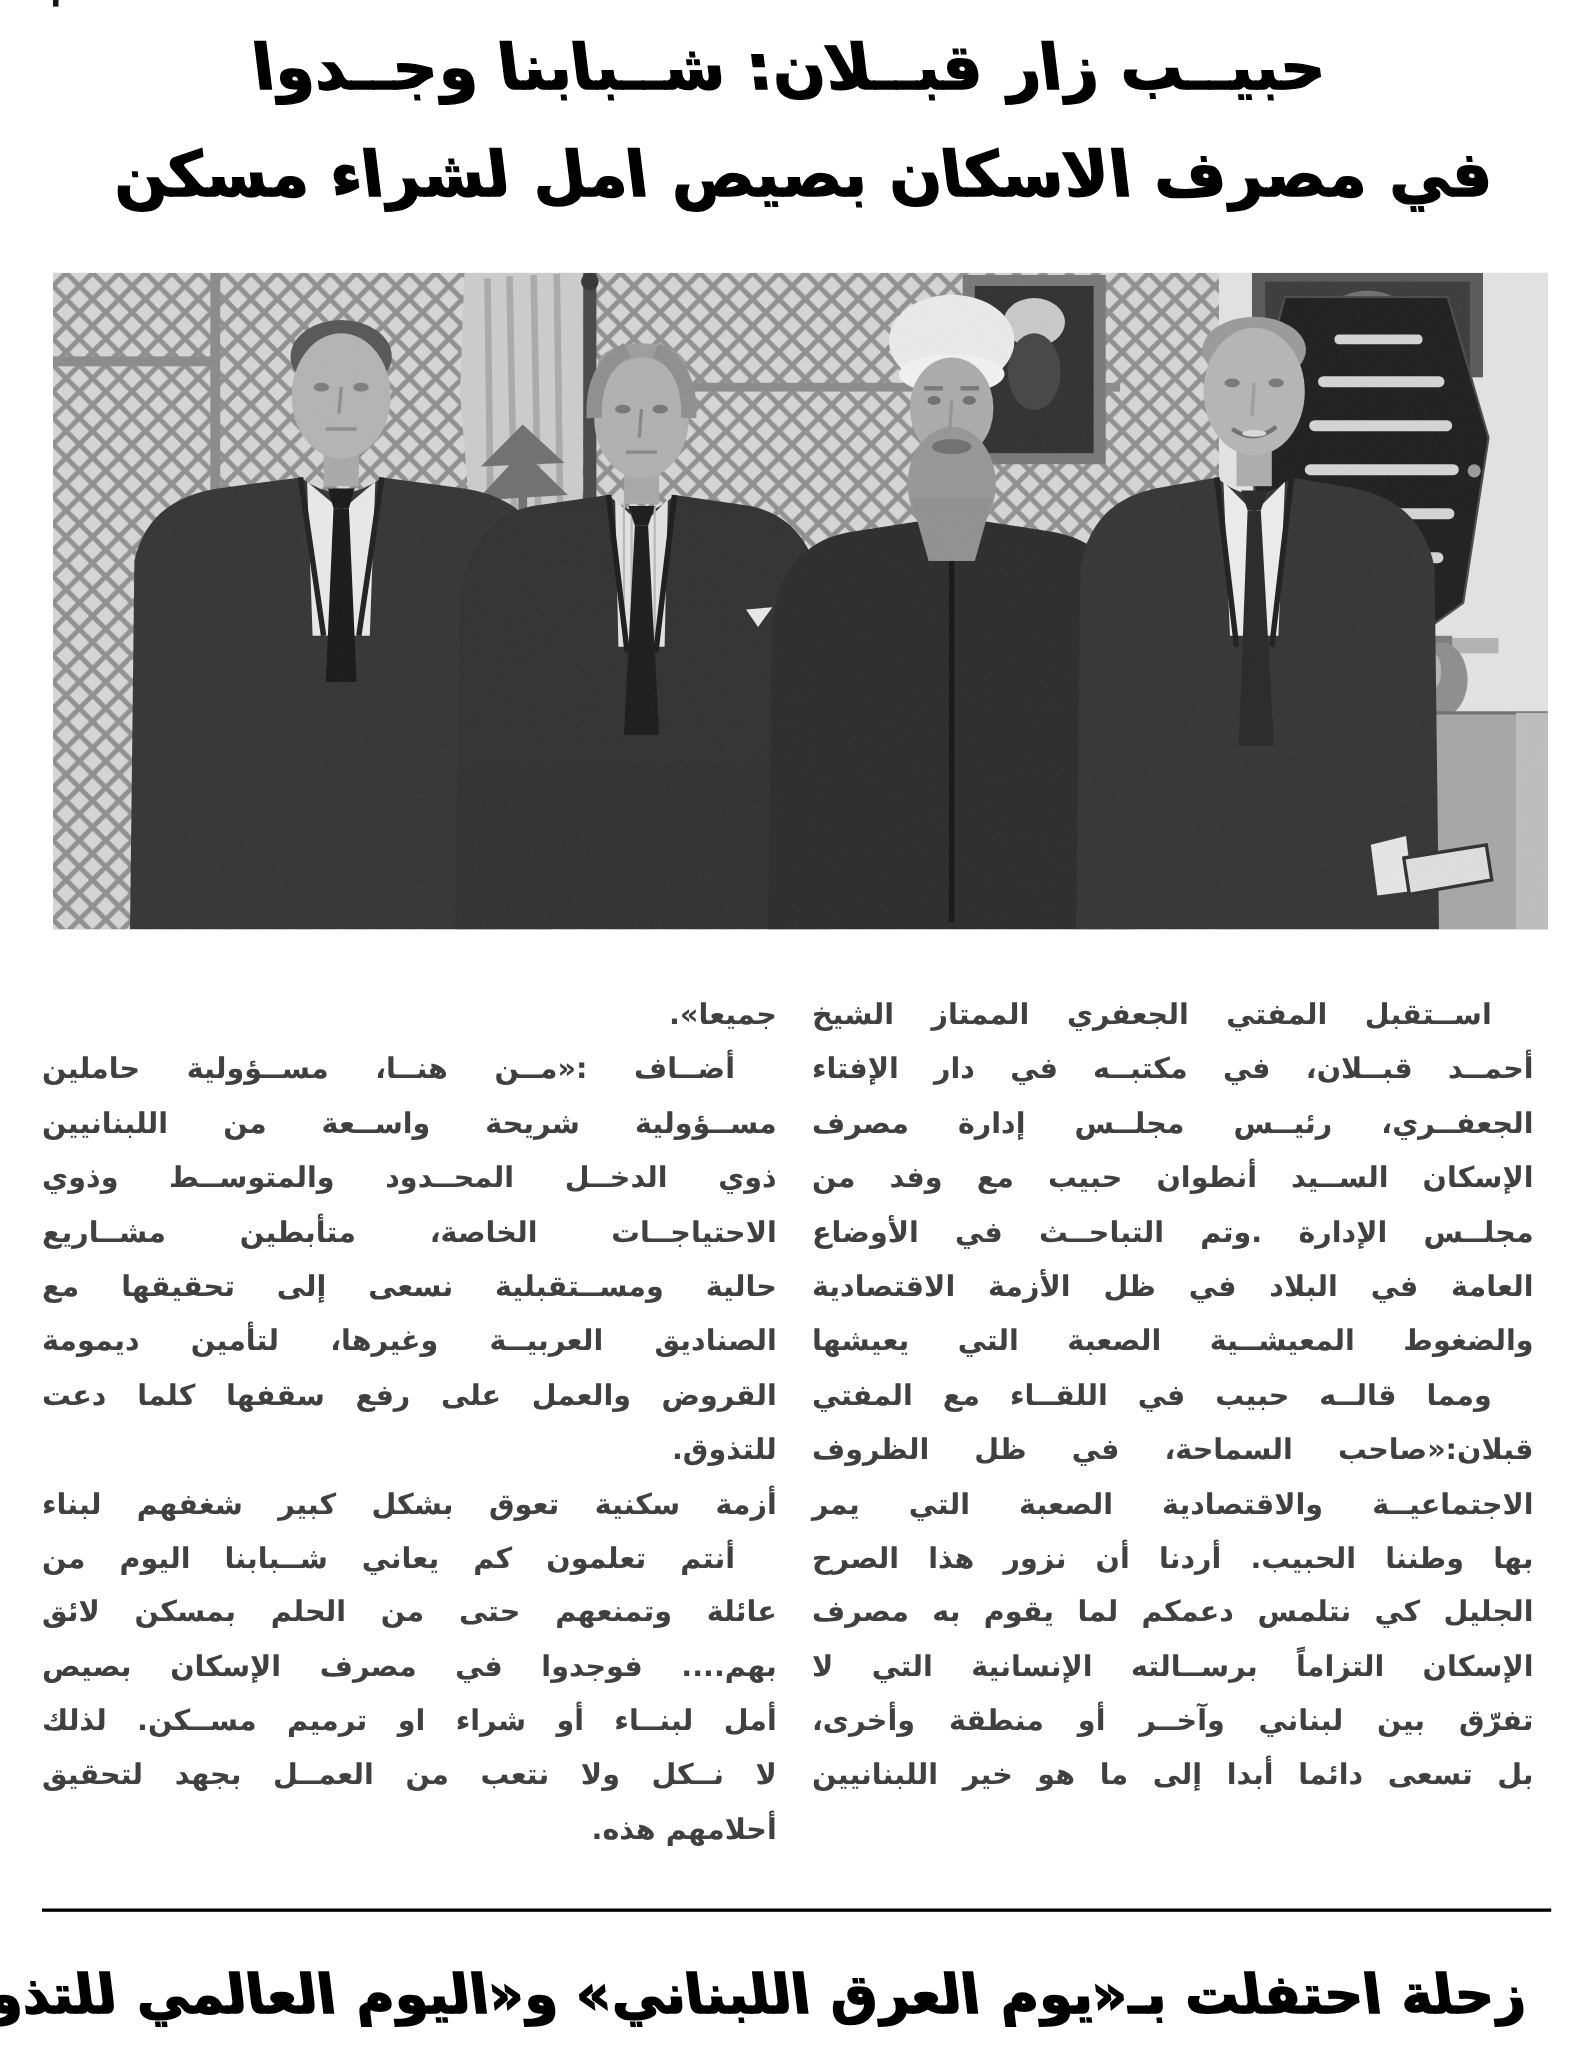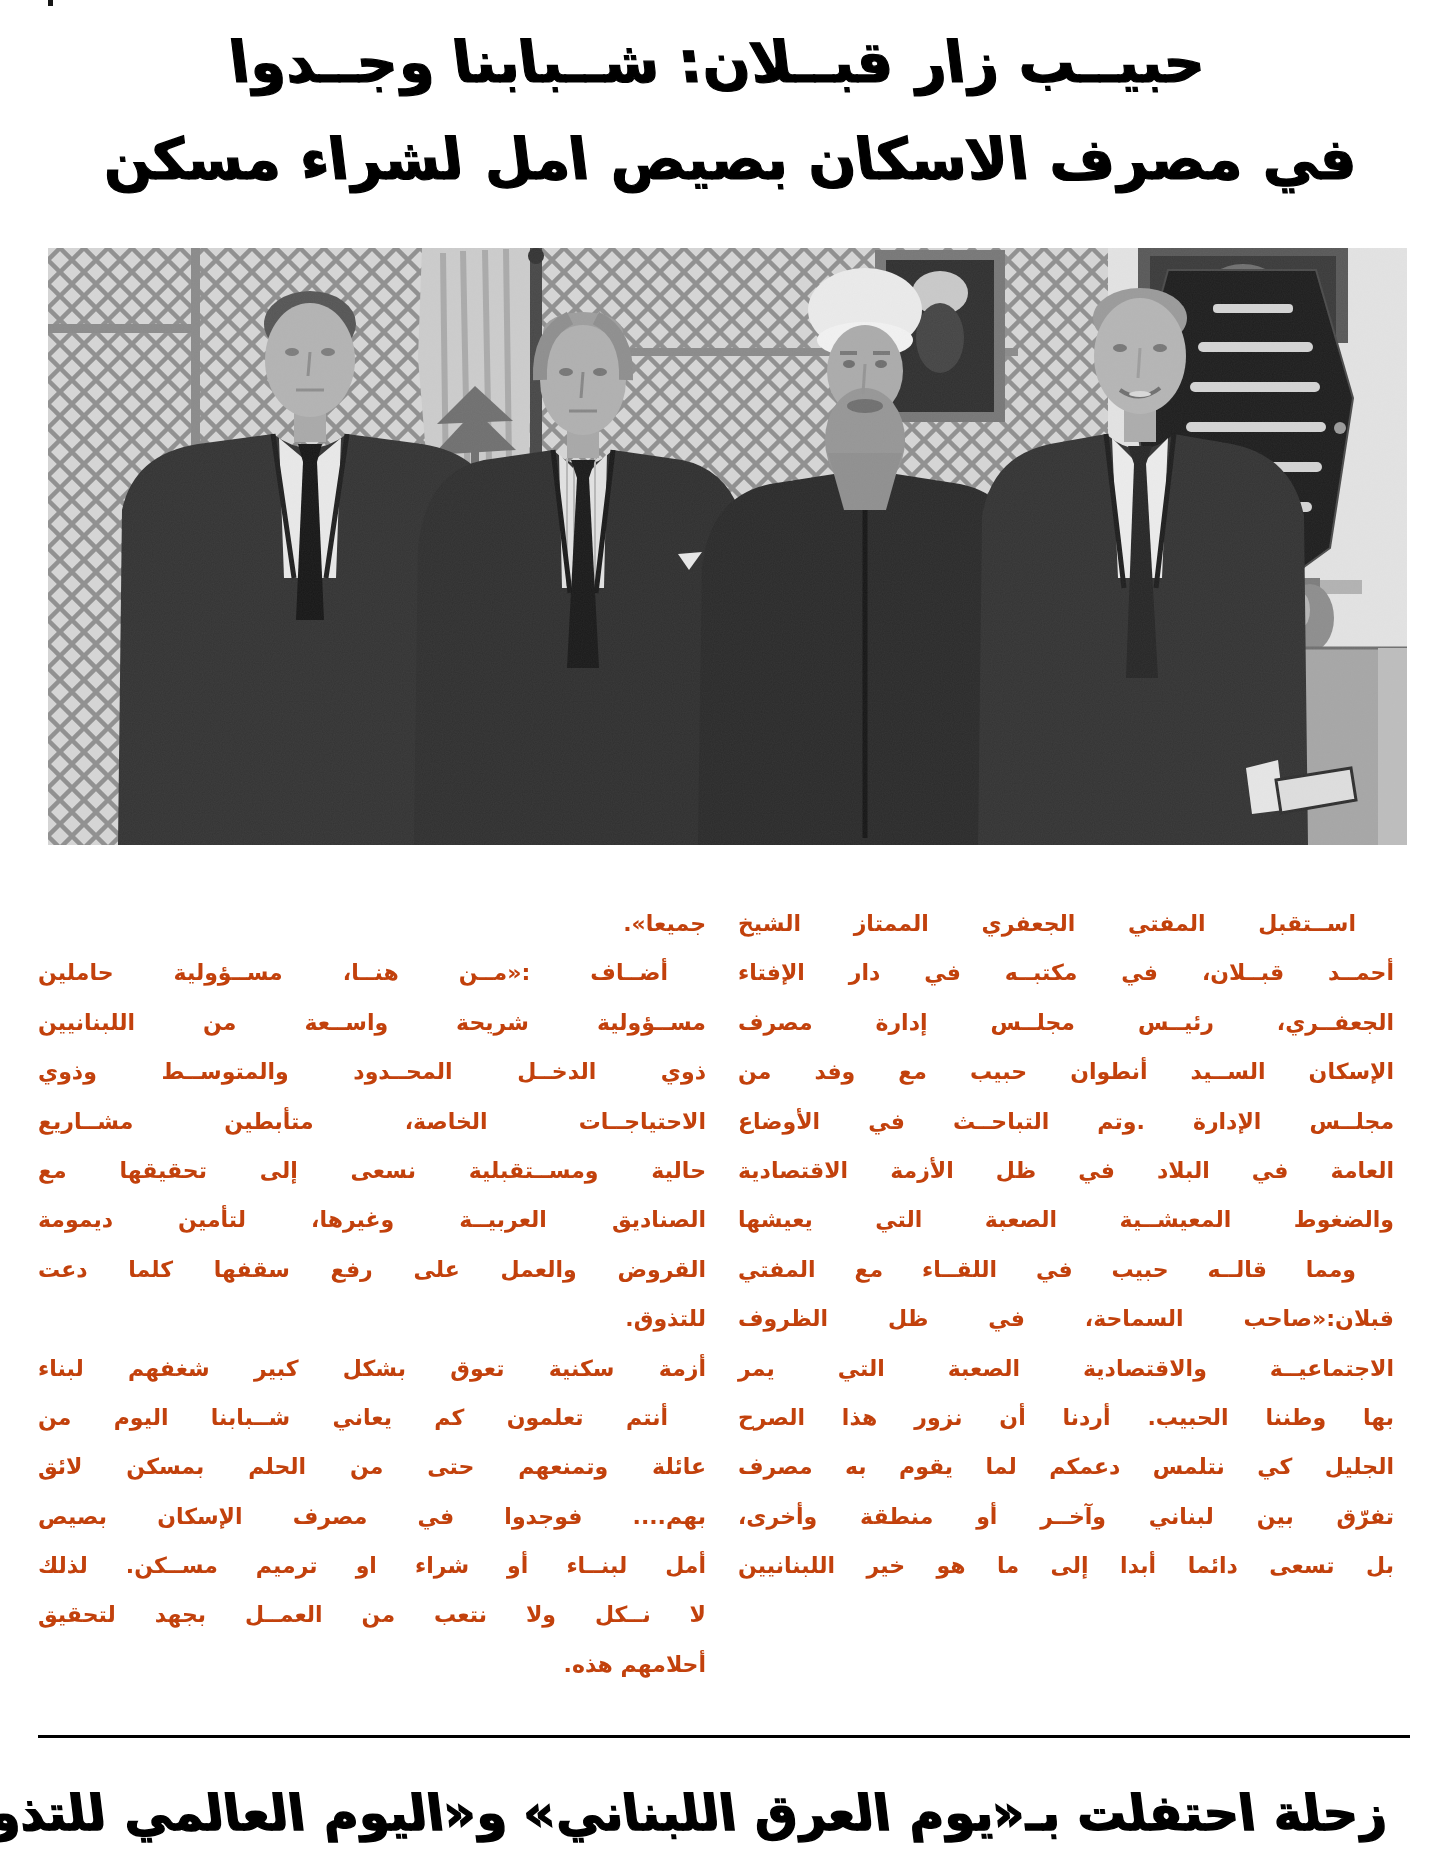--- a/index.html
+++ b/index.html
@@ -16,21 +16,21 @@
     transform:skewX(7deg);
   }
   .headline .hl-line{white-space:nowrap;}
   .photo-wrap{
     position:absolute;left:48px;top:248px;width:1359px;height:597px;
     background:#d8d8d8;overflow:hidden;
   }
   .photo-wrap svg{display:block;}
   .col{
     position:absolute;top:899px;direction:rtl;font-weight:bold;
-    font-size:22px;color:#c2410c;
+    font-size:26px;color:#404040;
   }
   .col-right{right:52px;width:656px;}
   .col-left{left:38px;width:668px;}
   .line{
     height:49.4px;line-height:49.4px;overflow:visible;
     text-align:justify;text-align-last:justify;white-space:nowrap;
   }
   .line.first{padding-right:38px;}
   .line.last{text-align-last:right;}
   .rule{
@@ -220,20 +220,21 @@
     <div class="line full">الجعفــري، رئيــس مجلــس إدارة مصرف</div>
     <div class="line full">الإسكان الســيد أنطوان حبيب مع وفد من</div>
     <div class="line full">مجلــس الإدارة .وتم التباحــث في الأوضاع</div>
     <div class="line full">العامة في البلاد في ظل الأزمة الاقتصادية</div>
     <div class="line full">والضغوط المعيشــية الصعبة التي يعيشها</div>
     <div class="line first">ومما قالــه حبيب في اللقــاء مع المفتي</div>
     <div class="line full">قبلان:«صاحب السماحة، في ظل الظروف</div>
     <div class="line full">الاجتماعيــة والاقتصادية الصعبة التي يمر</div>
     <div class="line full">بها وطننا الحبيب. أردنا أن نزور هذا الصرح</div>
     <div class="line full">الجليل كي نتلمس دعمكم لما يقوم به مصرف</div>
+    <div class="line full">الإسكان التزاماً برســالته الإنسانية التي لا</div>
     <div class="line full">تفرّق بين لبناني وآخــر أو منطقة وأخرى،</div>
     <div class="line full">بل تسعى دائما أبدا إلى ما هو خير اللبنانيين</div>
   </div>
 <div class="col col-left">
     <div class="line last">جميعا».</div>
     <div class="line first">أضــاف :«مــن هنــا، مســؤولية حاملين</div>
     <div class="line full">مســؤولية شريحة واســعة من اللبنانيين</div>
     <div class="line full">ذوي الدخــل المحــدود والمتوســط وذوي</div>
     <div class="line full">الاحتياجــات الخاصة، متأبطين مشــاريع</div>
     <div class="line full">حالية ومســتقبلية نسعى إلى تحقيقها مع</div>

